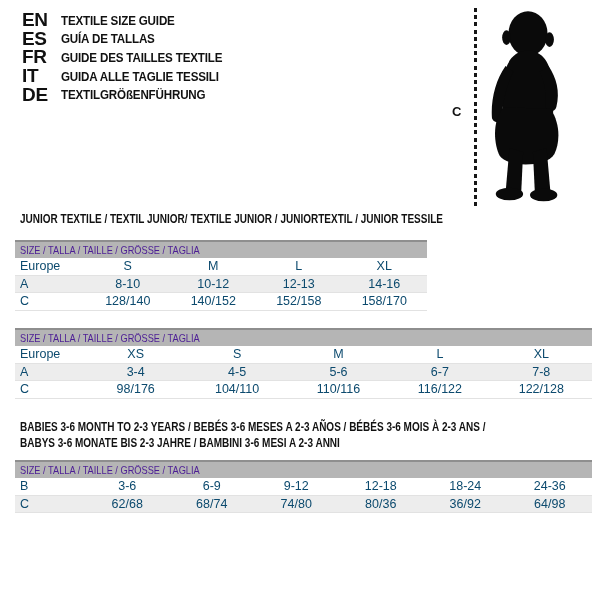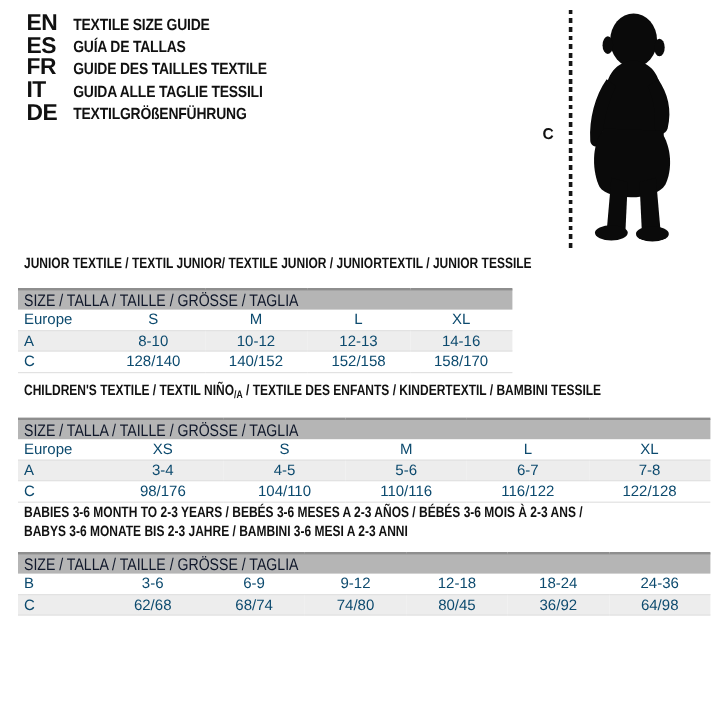--- a/index.html
+++ b/index.html
@@ -30,21 +30,21 @@
   .scale-h { display:inline-block; transform:scaleX(.80); transform-origin:left center; white-space:nowrap; }
   .sub { font-size:9px; vertical-align:-3px; }
 
   
   table.size-table { border-collapse:collapse; table-layout:fixed; width:100%; }
   .mt-junior   { margin-top:13px; }
   .mt-children { margin-top:11px; }
   .mt-babies   { margin-top:9px; }
   col.label-col { width:70px; }
   table.size-table th { background:#b5b5b5; border-top:2px solid #8e8e8e; height:16px;
-    font-weight:normal; font-size:14px; text-align:left; padding:0 0 0 5px; color:#0f172a; }
+    font-weight:normal; font-size:11px; text-align:left; padding:0 0 0 5px; color:#4c1d95; }
   .scale-th { display:inline-block; transform:scaleX(.84); transform-origin:left center; white-space:nowrap; }
   table.size-table td { height:16.5px; font-size:12.5px; text-align:center;
     border-bottom:1px solid #e2e2e2; color:#0c4a6e; padding:0; }
   table.size-table td.row-label { text-align:left; padding-left:5px; }
   table.size-table tbody tr:nth-child(even) td { background:#ededed; }
 
   
   .footnotes { position:absolute; left:22px; top:537px; }
   .footnote { font-size:12.5px; font-weight:bold; line-height:17.4px; white-space:nowrap;
               transform:scaleX(.78); transform-origin:left center; }
@@ -132,23 +132,20 @@
           <td>128/140</td>
           <td>140/152</td>
           <td>152/158</td>
           <td>158/170</td>
         </tr>
       </tbody>
     </table>
   </div>
 
   <div class="section section-children">
-    <div class="section-heading">
-      <span class="scale-h"><span>CHILDREN'S TEXTILE / TEXTIL NIÑO</span><span class="sub">/A</span><span> / TEXTILE DES ENFANTS / KINDERTEXTIL / BAMBINI TESSILE</span></span>
-    </div>
     <table class="size-table mt-children">
       <colgroup>
           <col class="label-col">
           <col>
           <col>
           <col>
           <col>
           <col>
         </colgroup>
       <thead>
@@ -215,21 +212,21 @@
           <td>9-12</td>
           <td>12-18</td>
           <td>18-24</td>
           <td>24-36</td>
         </tr>
         <tr>
           <td class="row-label">C</td>
           <td>62/68</td>
           <td>68/74</td>
           <td>74/80</td>
-          <td>80/45</td>
+          <td>80/36</td>
           <td>36/92</td>
           <td>64/98</td>
         </tr>
       </tbody>
     </table>
   </div>
 
 
 </div>
 

